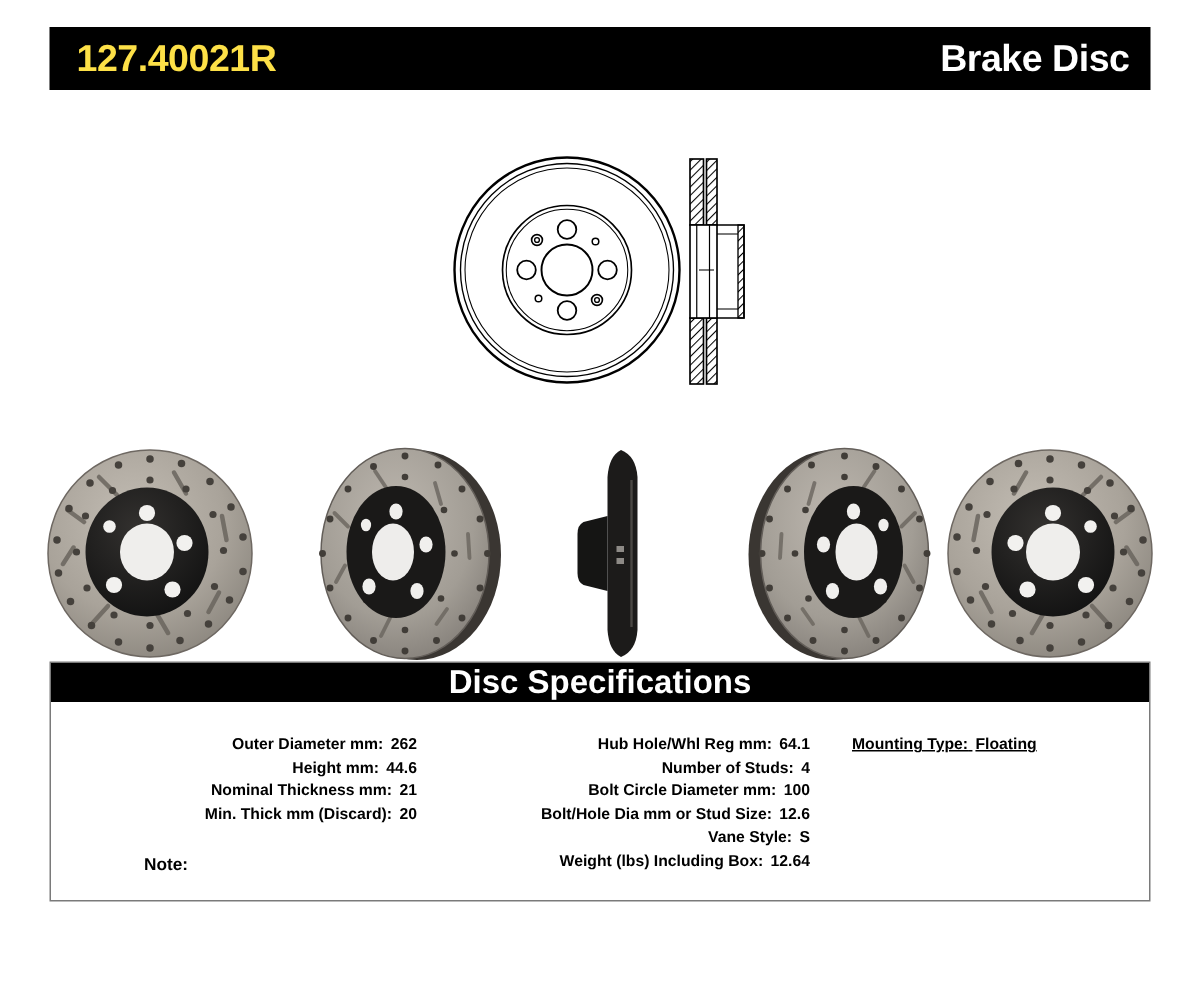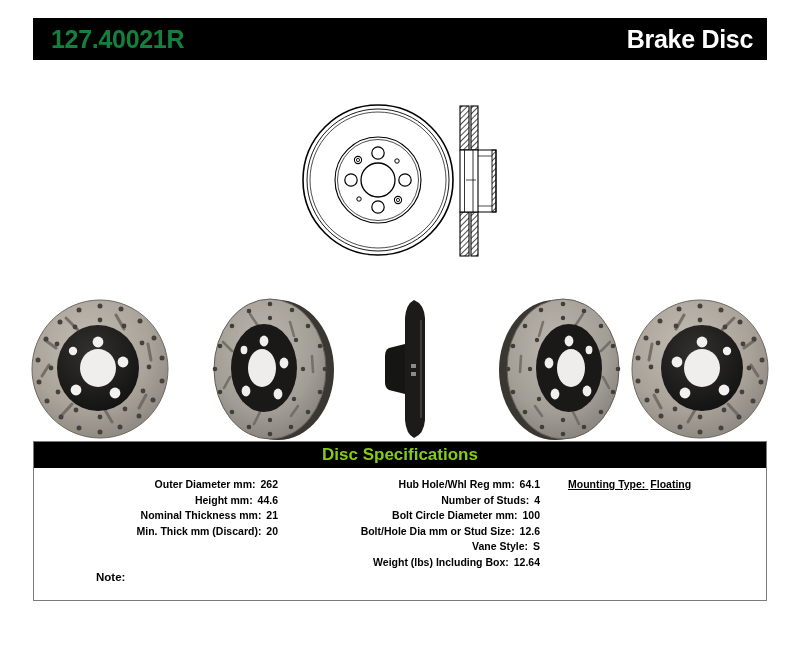--- a/index.html
+++ b/index.html
@@ -21,21 +21,21 @@
     position: absolute;
     left: 33px; top: 18px;
     width: 734px; height: 42px;
     background: #000000;
     display: flex;
     align-items: center;
     justify-content: space-between;
     padding: 0 14px 0 18px;
   }
   .header-bar .part-number {
-    color: #15803d;
+    color: #fde047;
     font-size: 25px;
     font-weight: bold;
     letter-spacing: -0.3px;
   }
   .header-bar .product-type {
     color: #ffffff;
     font-size: 25px;
     font-weight: bold;
     letter-spacing: -0.3px;
   }
@@ -69,27 +69,27 @@
     background: #ffffff;
   }
   .spec-title-bar {
     height: 26px;
     background: #000000;
     display: flex;
     align-items: center;
     justify-content: center;
   }
   .spec-title-bar .spec-title {
-    color: #84cc16;
-    font-size: 17px;
+    color: #ffffff;
+    font-size: 22px;
     font-weight: bold;
   }
   .spec-columns {
     display: flex;
-    padding-top: 9px;
+    padding-top: 21px;
   }
   .spec-col {
     padding: 0 4px;
   }
   .spec-col-left  { width: 248px; }
   .spec-col-mid   { width: 262px; }
   .spec-col-right { width: 216px; }
 
   .spec-row {
     font-size: 10.5px;

